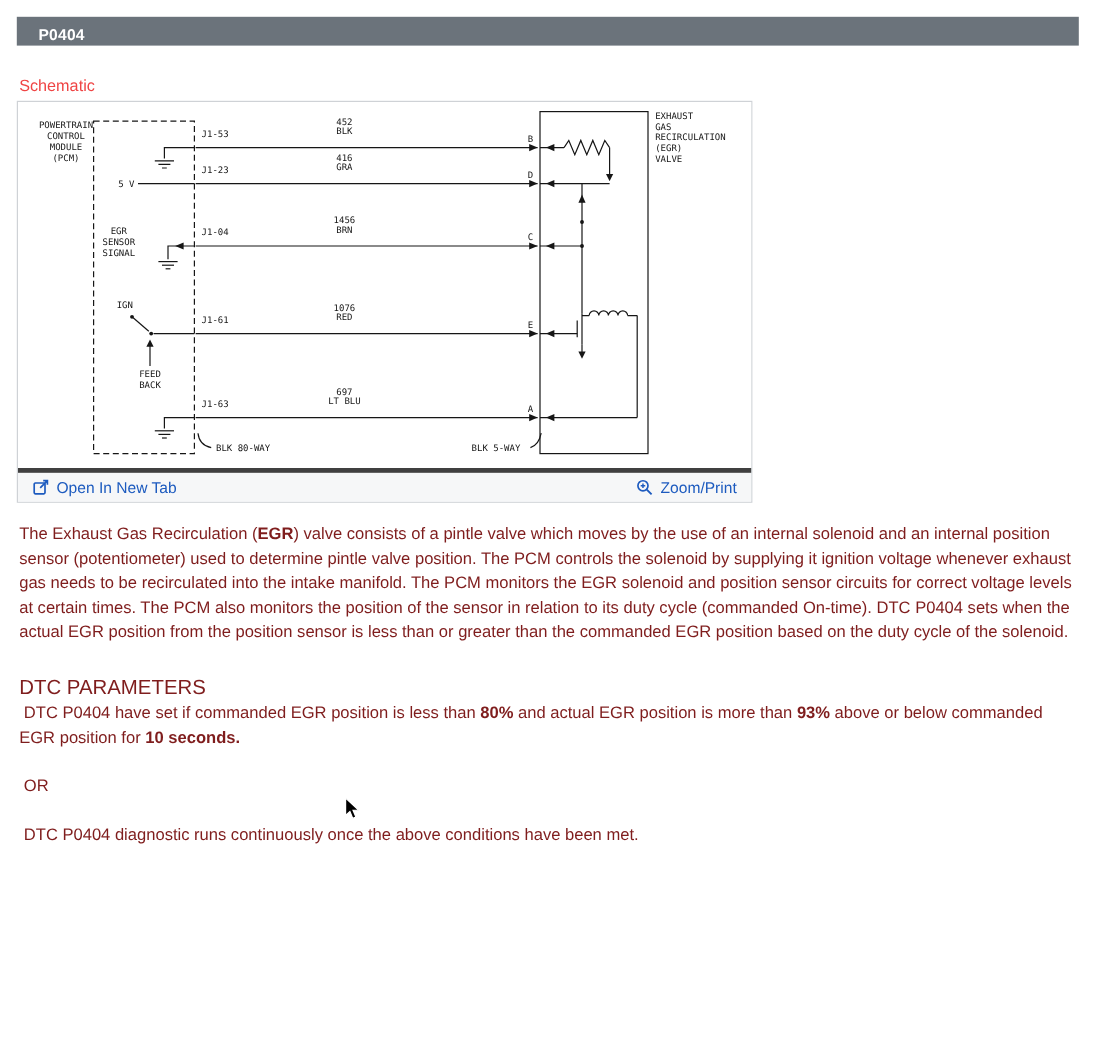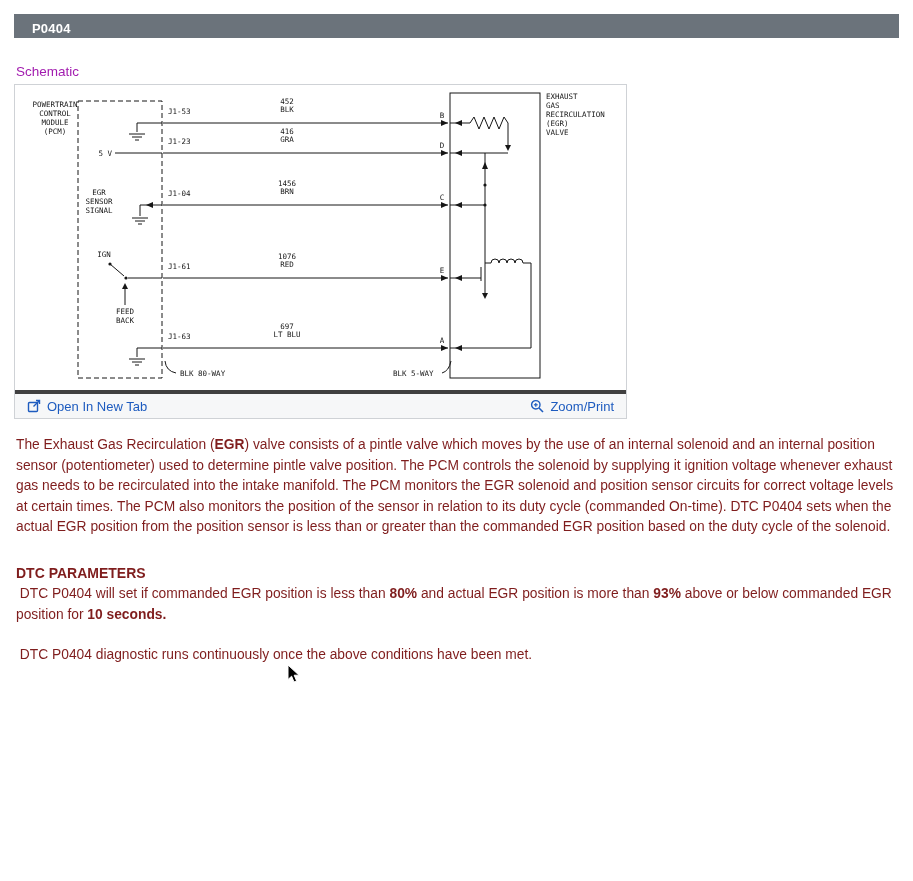--- a/index.html
+++ b/index.html
@@ -7,37 +7,37 @@
   body {
     width: 913px; height: 881px; background: #ffffff;
     font-family: "Liberation Sans", sans-serif;
     position: relative; overflow: hidden; color: #3c4043;
   }
   .header-bar {
     margin: 14px 14px 0 14px; height: 24px; background: #6b737b;
     color: #fff; font-size: 13px; font-weight: 700; line-height: 29px;
     padding-left: 18px; letter-spacing: .2px;
   }
-  .section-label { margin: 26px 0 5px 16px; font-size: 13.5px; color: #a21caf; }
+  .section-label { margin: 26px 0 5px 16px; font-size: 13.5px; color: #ef4444; }
   .schematic-panel { margin-left: 14px; width: 613px; border: 1px solid #cfd2d6; background: #fff; }
   .diagram-area { height: 305px; position: relative; background: #fff; }
   .panel-footer {
     height: 28px; background: #f6f7f8; border-top: 4px solid #404040;
     display: flex; align-items: center; justify-content: space-between; padding: 0 12px;
   }
   .link {
     display: flex; align-items: center; gap: 6px; color: #1d5bbf;
     font-size: 13px; text-decoration: none; cursor: pointer;
   }
   .link svg { display: block; }
   .content { margin: 16px 16px 0 16px; font-size: 13.8px; line-height: 20.5px; color: #7f1d1d; }
   .para { margin: 0 0 20px 0; white-space: pre-wrap; }
   .intro { margin: 0 0 25px 0; }
   .bold { font-weight: 700; }
-  .heading { font-weight: 700; margin: 0 0 1px 0; font-size: 14px; }
+  .heading { font-weight: 400; margin: 0 0 1px 0; font-size: 17px; }
   
   .dtext { font-family: "DejaVu Sans Mono", monospace; font-size: 7.5px; fill: #161616; }
   .mid { text-anchor: middle; }
   .end { text-anchor: end; }
   .sln { stroke: #161616; stroke-width: 1; fill: none; }
   .wln { stroke: #161616; stroke-width: 1; fill: none; }
   .wfill { fill: #161616; }
   .cursor { position: absolute; left: 287px; top: 664px; }
 </style>
 </head>
@@ -214,21 +214,22 @@
         </svg>
         <span>Zoom/Print</span>
       </a>
     </div>
   </div>
 
   <div class="content">
     <p class="para intro"><span>The Exhaust Gas Recirculation (</span><span class="bold">EGR</span><span>) valve consists of a pintle valve which moves by the use of an internal solenoid and an internal position sensor (potentiometer) used to determine pintle valve position. The PCM controls the solenoid by supplying it ignition voltage whenever exhaust gas needs to be recirculated into the intake manifold. The PCM monitors the EGR solenoid and position sensor circuits for correct voltage levels at certain times. The PCM also monitors the position of the sensor in relation to its duty cycle (commanded On-time). DTC P0404 sets when the actual EGR position from the position sensor is less than or greater than the commanded EGR position based on the duty cycle of the solenoid.</span></p>
     <div class="heading">DTC PARAMETERS</div>
     <div>
-        <p class="para"><span> DTC P0404 will set if commanded EGR position is less than </span><span class="bold">80%</span><span> and actual EGR position is more than </span><span class="bold">93%</span><span> above or below commanded EGR position for </span><span class="bold">10 seconds.</span></p>
+        <p class="para"><span> DTC P0404 have set if commanded EGR position is less than </span><span class="bold">80%</span><span> and actual EGR position is more than </span><span class="bold">93%</span><span> above or below commanded EGR position for </span><span class="bold">10 seconds.</span></p>
+        <p class="para"><span> OR</span></p>
         <p class="para"><span> DTC P0404 diagnostic runs continuously once the above conditions have been met.</span></p>
       </div>
   </div>
 
   <svg class="cursor" width="14" height="20" viewBox="0 0 14 20">
     <path d="M1,1 L1,15.5 L4.6,12.2 L7,18 L9.6,16.9 L7.2,11.2 L12,11.2 Z" fill="#000000" stroke="#ffffff" stroke-width="1"></path>
   </svg>
 
 </div>
 

